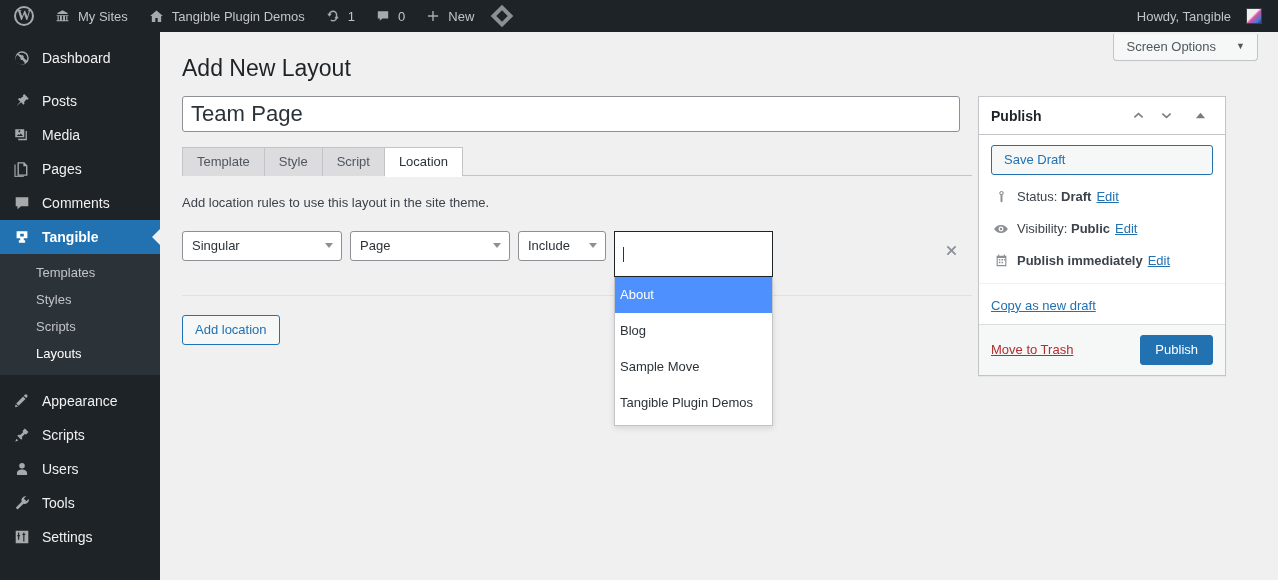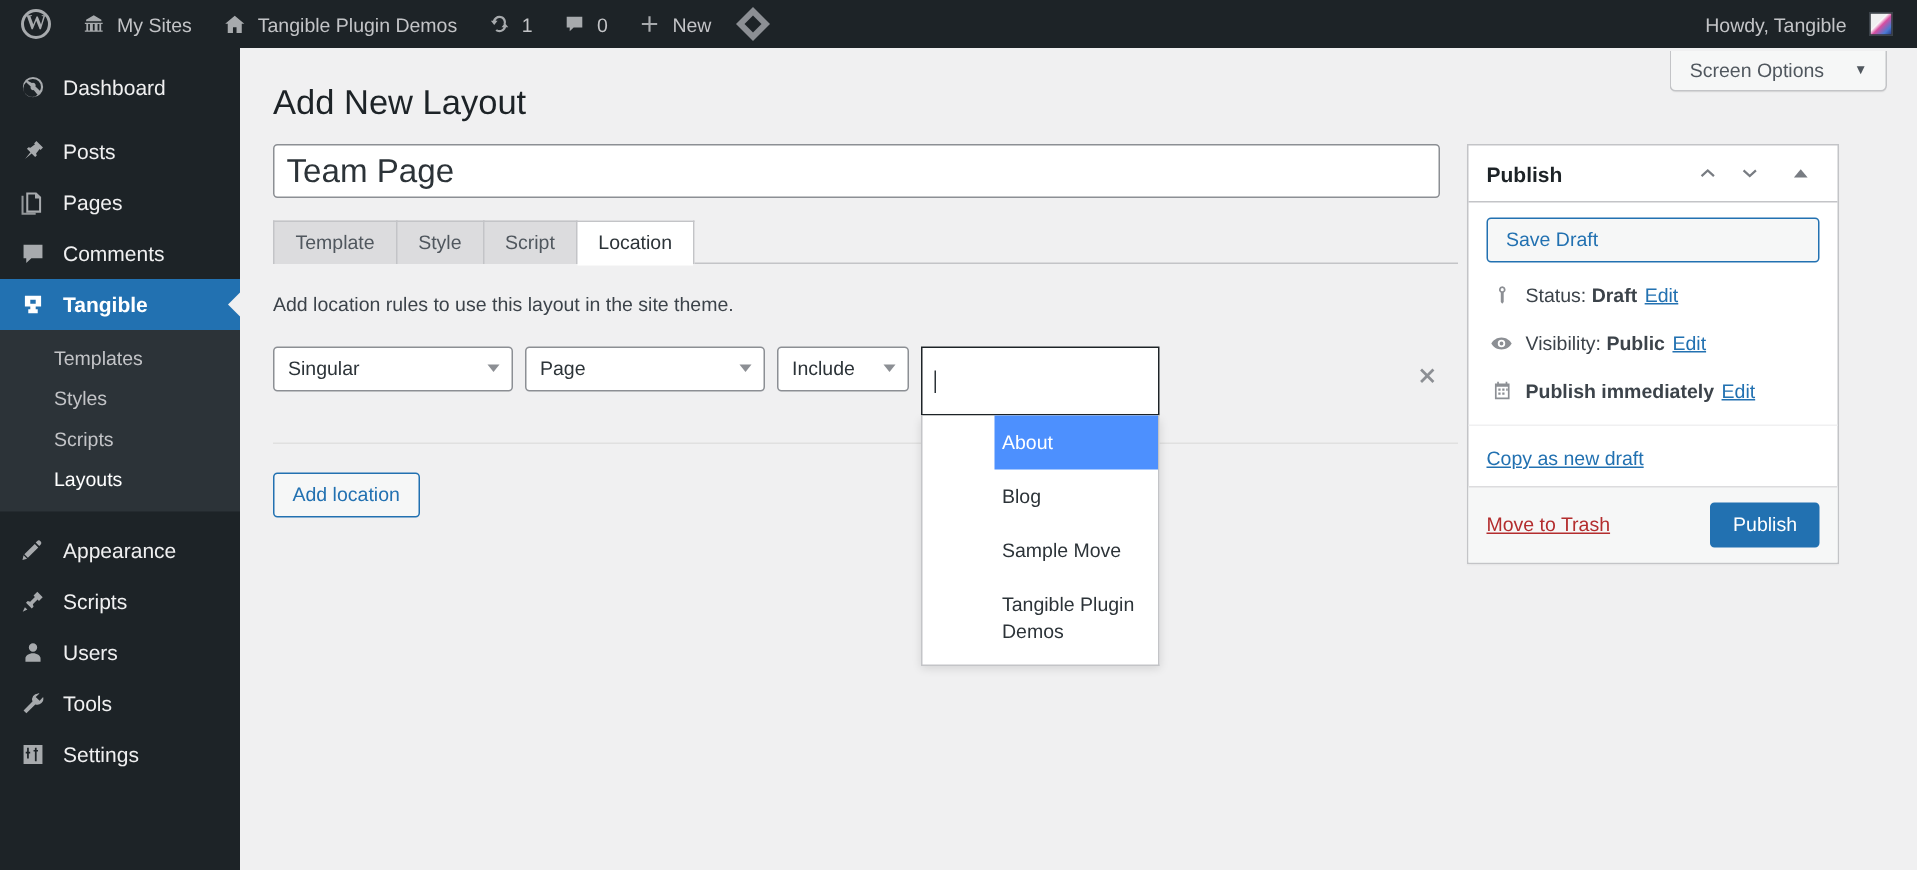--- a/index.html
+++ b/index.html
@@ -219,21 +219,20 @@
   @keyframes blink { 50% { opacity: 0; } }
   .ac-list {
     position: absolute; top: 46px; left: 0;
     width: 159px;
     background: #fff;
     border: 1px solid #c3c4c7;
     border-top: none;
     box-shadow: 0 2px 6px rgba(0,0,0,.12);
     z-index: 50;
     padding-bottom: 4px;
-    padding-left: 48px;
   }
   .ac-item {
     padding: 9px 5px 9px 5px;
     font-size: 13px; color: #2c3338;
     cursor: pointer;
     line-height: 18px;
   }
   .ac-item.selected { background: #4d90fe; color: #fff; }
 
   .remove-rule {
@@ -428,20 +427,28 @@
 
   <div class="menu-item">
     <span class="mi-icon">
       <svg width="18" height="18" viewBox="0 0 20 20" fill="currentColor">
         <path d="M12.5 2.2 10.8 4l.7.7-3.4 2.6-1.4-.5-1.2 1.2 2.6 2.6-4 4.9 4.9-4 2.6 2.6 1.2-1.2-.5-1.4 2.6-3.4.7.7 1.8-1.7-4.9-4.9z"></path>
       </svg>
     </span>
     <span class="mi-label">Posts</span>
   </div>
 
+  <div class="menu-item">
+    <span class="mi-icon">
+      <svg width="18" height="18" viewBox="0 0 20 20" fill="currentColor">
+        <path d="M2.5 3.5h10v9h-10v-9zm1.5 7.5h7L8.7 8.2l-1.5 1.9-1-.9L4 11zm2-5.2a1.1 1.1 0 102.2 0 1.1 1.1 0 00-2.2 0zM14 5.5h1.4v10.2H5.8v-1.4h8.2V5.5z"></path>
+      </svg>
+    </span>
+    <span class="mi-label">Media</span>
+  </div>
 
   <div class="menu-item">
     <span class="mi-icon">
       <svg width="18" height="18" viewBox="0 0 20 20" fill="currentColor">
         <path d="M5 2.5h7.5L16 6v11.5H5V2.5zm1.5 1.5v12h8V7h-3V4h-5z"></path>
         <path d="M3 5v12.5h9V19H1.5V5H3z" opacity=".85"></path>
       </svg>
     </span>
     <span class="mi-label">Pages</span>
   </div>

